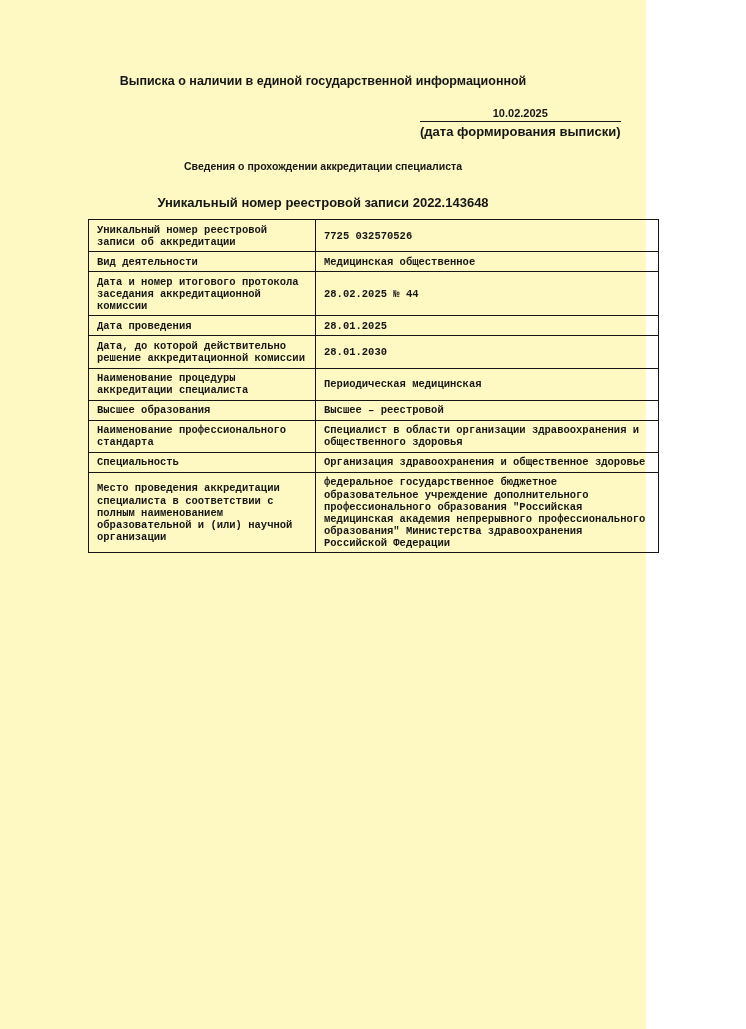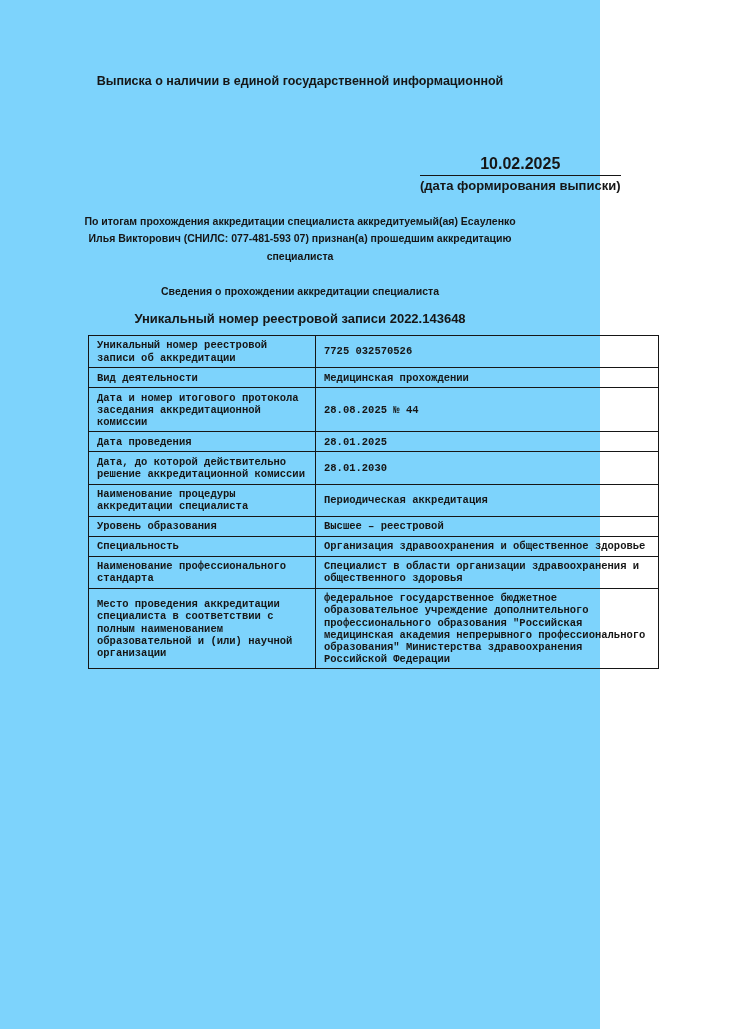--- a/index.html
+++ b/index.html
@@ -5,40 +5,39 @@
   * { margin: 0; padding: 0; box-sizing: border-box; }
   html, body { background: #ffffff; }
   body {
     width: 746px;
     height: 1029px;
     font-family: "Liberation Sans", sans-serif;
     font-weight: bold;
     color: #161616;
     overflow: hidden;
   }
-  .page { width: 600px; height: 1029px; background: #7dd3fc; padding-top: 70px; }
+  .page { width: 646px; height: 1029px; background: #fef9c3; padding-top: 70px; }
 
   .doc-title {
     text-align: center;
     font-size: 12.5px;
     line-height: 22px;
   }
   .doc-title span { display: block; }
 
   .date-block {
     display: inline-block;
     margin: 15px 0 0 420px;
     text-align: center;
   }
   .date-value {
-    font-size: 16px;
+    font-size: 11px;
     padding: 0 4px 2px 4px;
     border-bottom: 1.5px solid #161616;
     text-align: center;
-    margin-top: 48px;
   }
   .date-caption {
     font-size: 13px;
     padding-top: 2px;
     white-space: nowrap;
   }
 
   .intro {
     margin: 19px 80px 0 80px;
     text-align: center;
@@ -46,21 +45,21 @@
     line-height: 1.65;
   }
 
   .section-heading {
     margin-top: 20px;
     text-align: center;
     font-size: 10.5px;
   }
 
   .registry-heading {
-    margin-top: 14px;
+    margin-top: 23px;
     text-align: center;
     font-size: 13px;
   }
 
   table.acc-table {
     margin: 9px 0 0 88px;
     width: 570px;
     border-collapse: collapse;
     table-layout: fixed;
     font-family: Liberation Mono, monospace;
@@ -83,63 +82,62 @@
 
   <div class="doc-title">
     <span>Выписка о наличии в единой государственной информационной</span>
   </div>
 
   <div class="date-block">
     <div class="date-value">10.02.2025</div>
     <div class="date-caption">(дата формирования выписки)</div>
   </div>
 
-  <div class="intro">По итогам прохождения аккредитации специалиста аккредитуемый(ая) Есауленко Илья Викторович (СНИЛС: 077-481-593 07) признан(а) прошедшим аккредитацию специалиста</div>
 
   <div class="section-heading">Сведения о прохождении аккредитации специалиста</div>
 
   <div class="registry-heading">Уникальный номер реестровой записи 2022.143648</div>
 
   <table class="acc-table">
     <tbody>
       <tr>
         <td class="col-label">Уникальный номер реестровой записи об аккредитации</td>
         <td class="col-value">7725 032570526</td>
       </tr>
       <tr>
         <td class="col-label">Вид деятельности</td>
-        <td class="col-value">Медицинская прохождении</td>
+        <td class="col-value">Медицинская общественное</td>
       </tr>
       <tr>
         <td class="col-label">Дата и номер итогового протокола заседания аккредитационной комиссии</td>
-        <td class="col-value">28.08.2025 № 44</td>
+        <td class="col-value">28.02.2025 № 44</td>
       </tr>
       <tr>
         <td class="col-label">Дата проведения</td>
         <td class="col-value">28.01.2025</td>
       </tr>
       <tr>
         <td class="col-label">Дата, до которой действительно решение аккредитационной комиссии</td>
         <td class="col-value">28.01.2030</td>
       </tr>
       <tr>
         <td class="col-label">Наименование процедуры аккредитации специалиста</td>
-        <td class="col-value">Периодическая аккредитация</td>
+        <td class="col-value">Периодическая медицинская</td>
       </tr>
       <tr>
-        <td class="col-label">Уровень образования</td>
+        <td class="col-label">Высшее образования</td>
         <td class="col-value">Высшее – реестровой</td>
+      </tr>
+      <tr>
+        <td class="col-label">Наименование профессионального стандарта</td>
+        <td class="col-value">Специалист в области организации здравоохранения и общественного здоровья</td>
       </tr>
       <tr>
         <td class="col-label">Специальность</td>
         <td class="col-value">Организация здравоохранения и общественное здоровье</td>
-      </tr>
-      <tr>
-        <td class="col-label">Наименование профессионального стандарта</td>
-        <td class="col-value">Специалист в области организации здравоохранения и общественного здоровья</td>
       </tr>
       <tr>
         <td class="col-label">Место проведения аккредитации специалиста в соответствии с полным наименованием образовательной и (или) научной организации</td>
         <td class="col-value">федеральное государственное бюджетное образовательное учреждение дополнительного профессионального образования "Российская медицинская академия непрерывного профессионального образования" Министерства здравоохранения Российской Федерации</td>
       </tr>
     </tbody>
   </table>
 
 </div>
 

